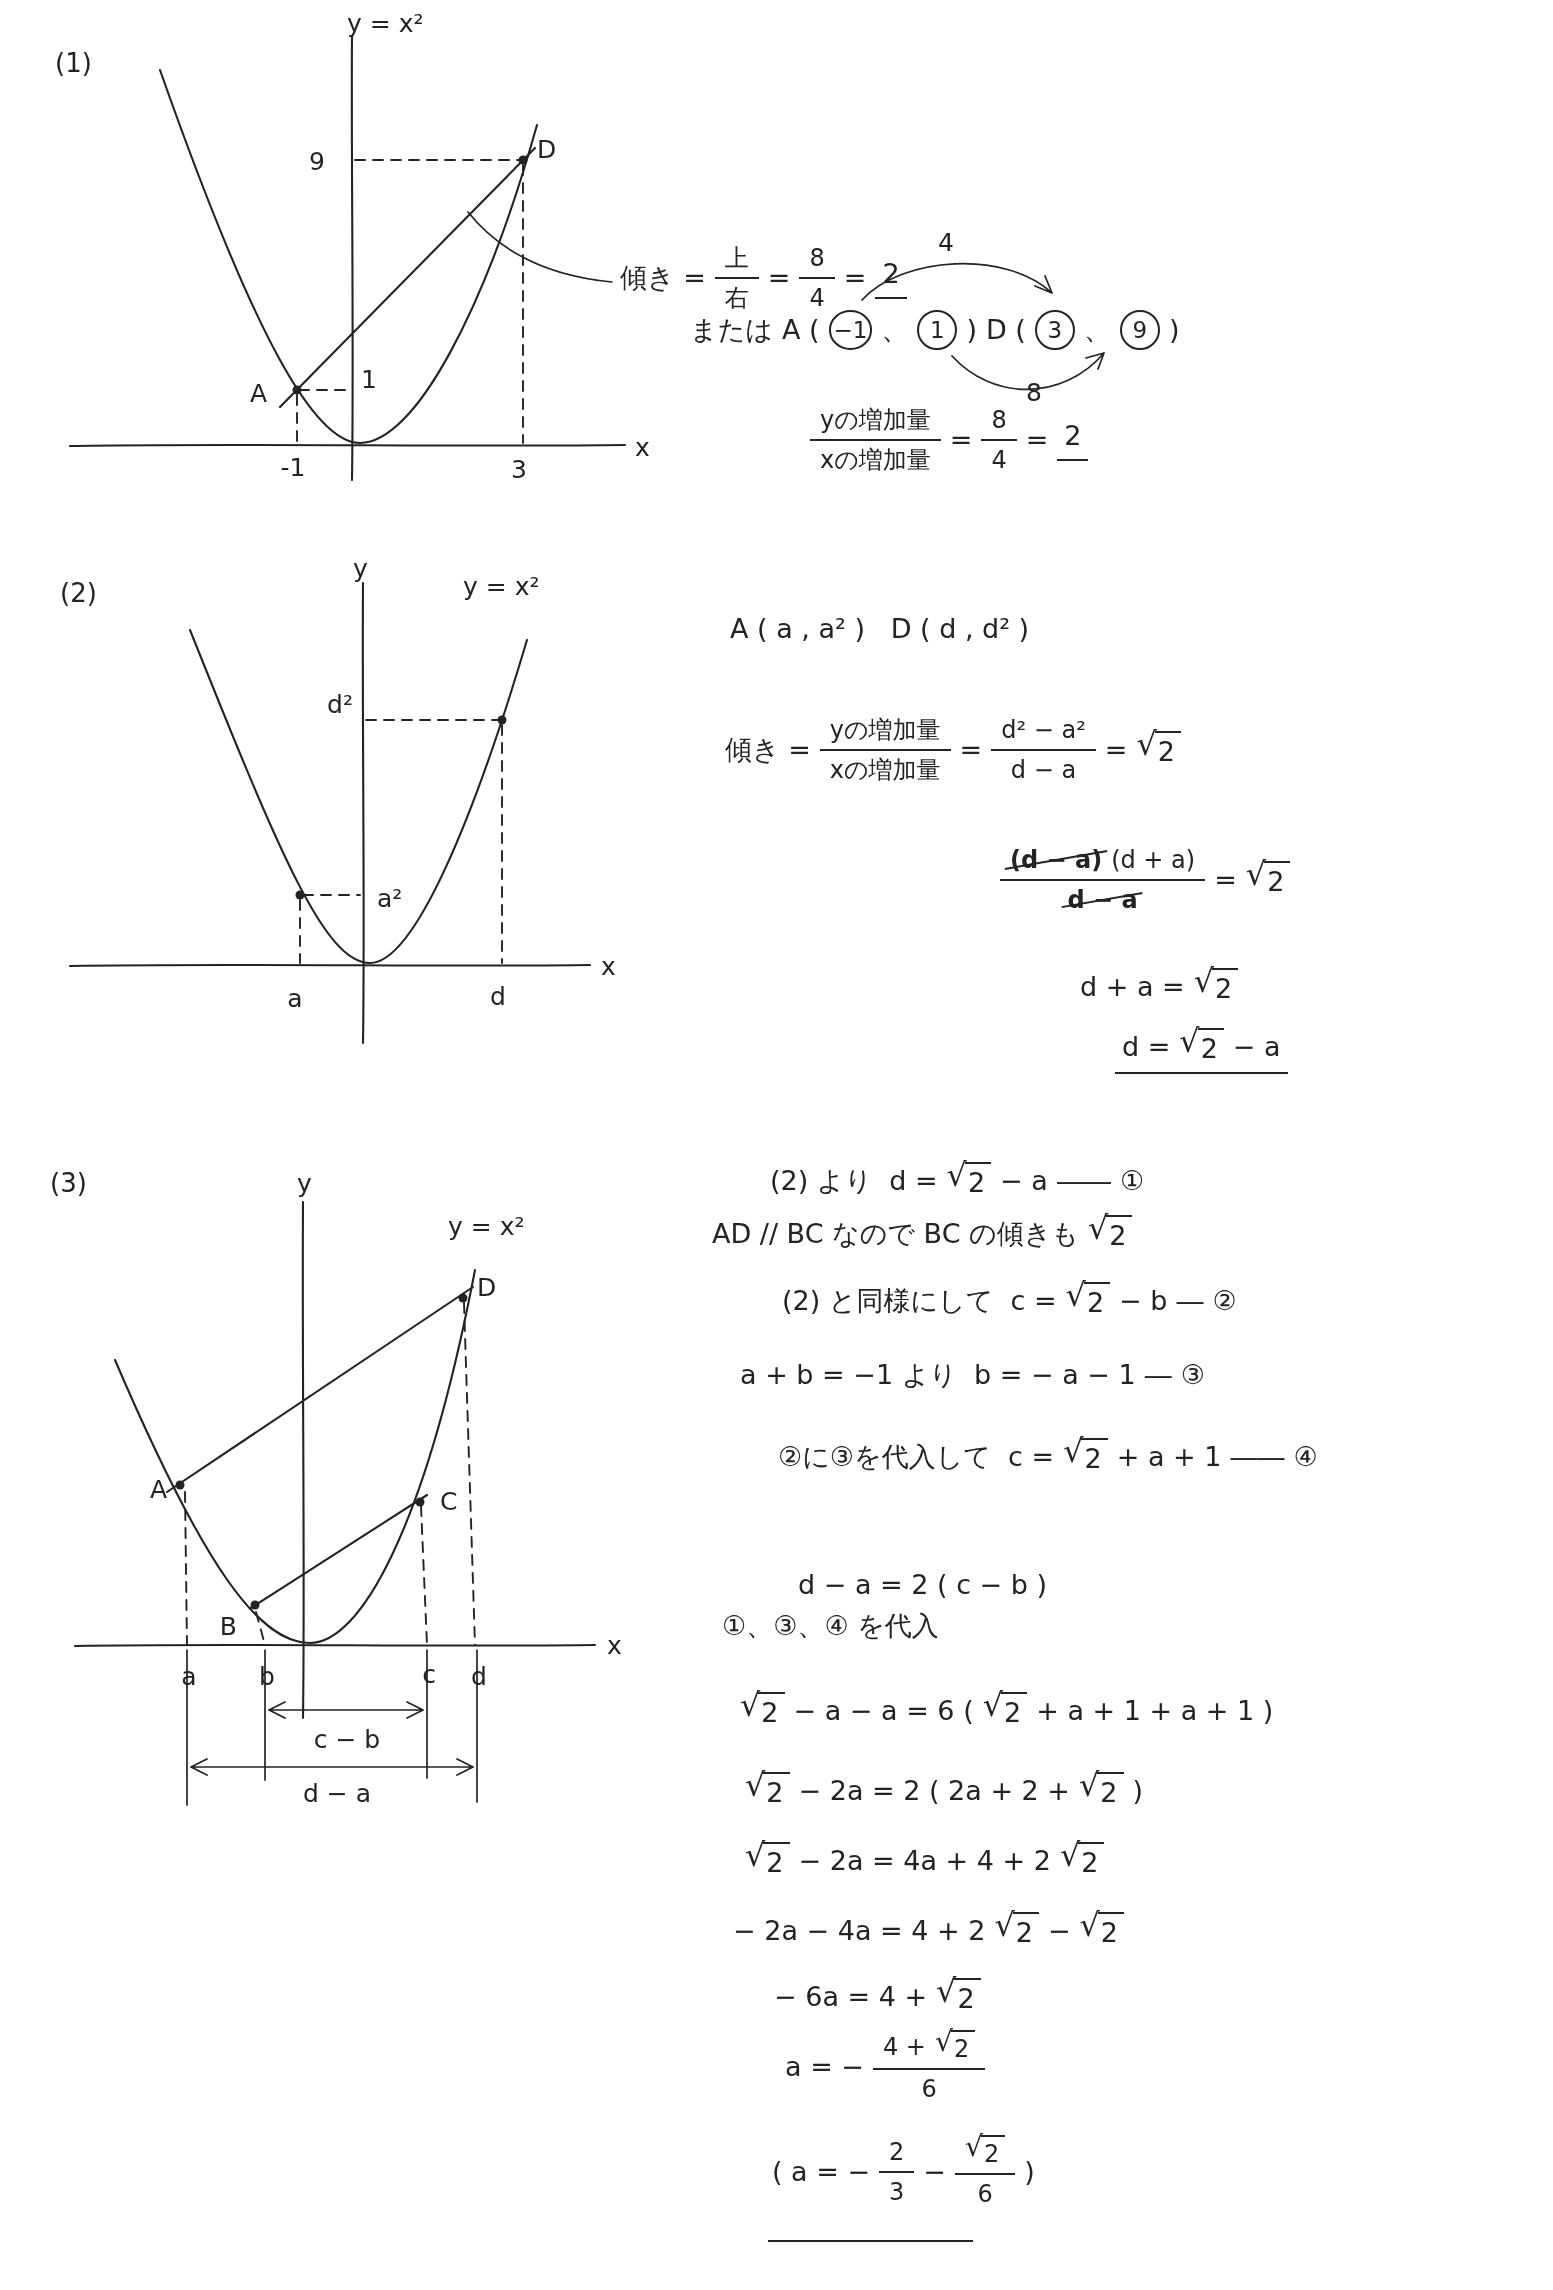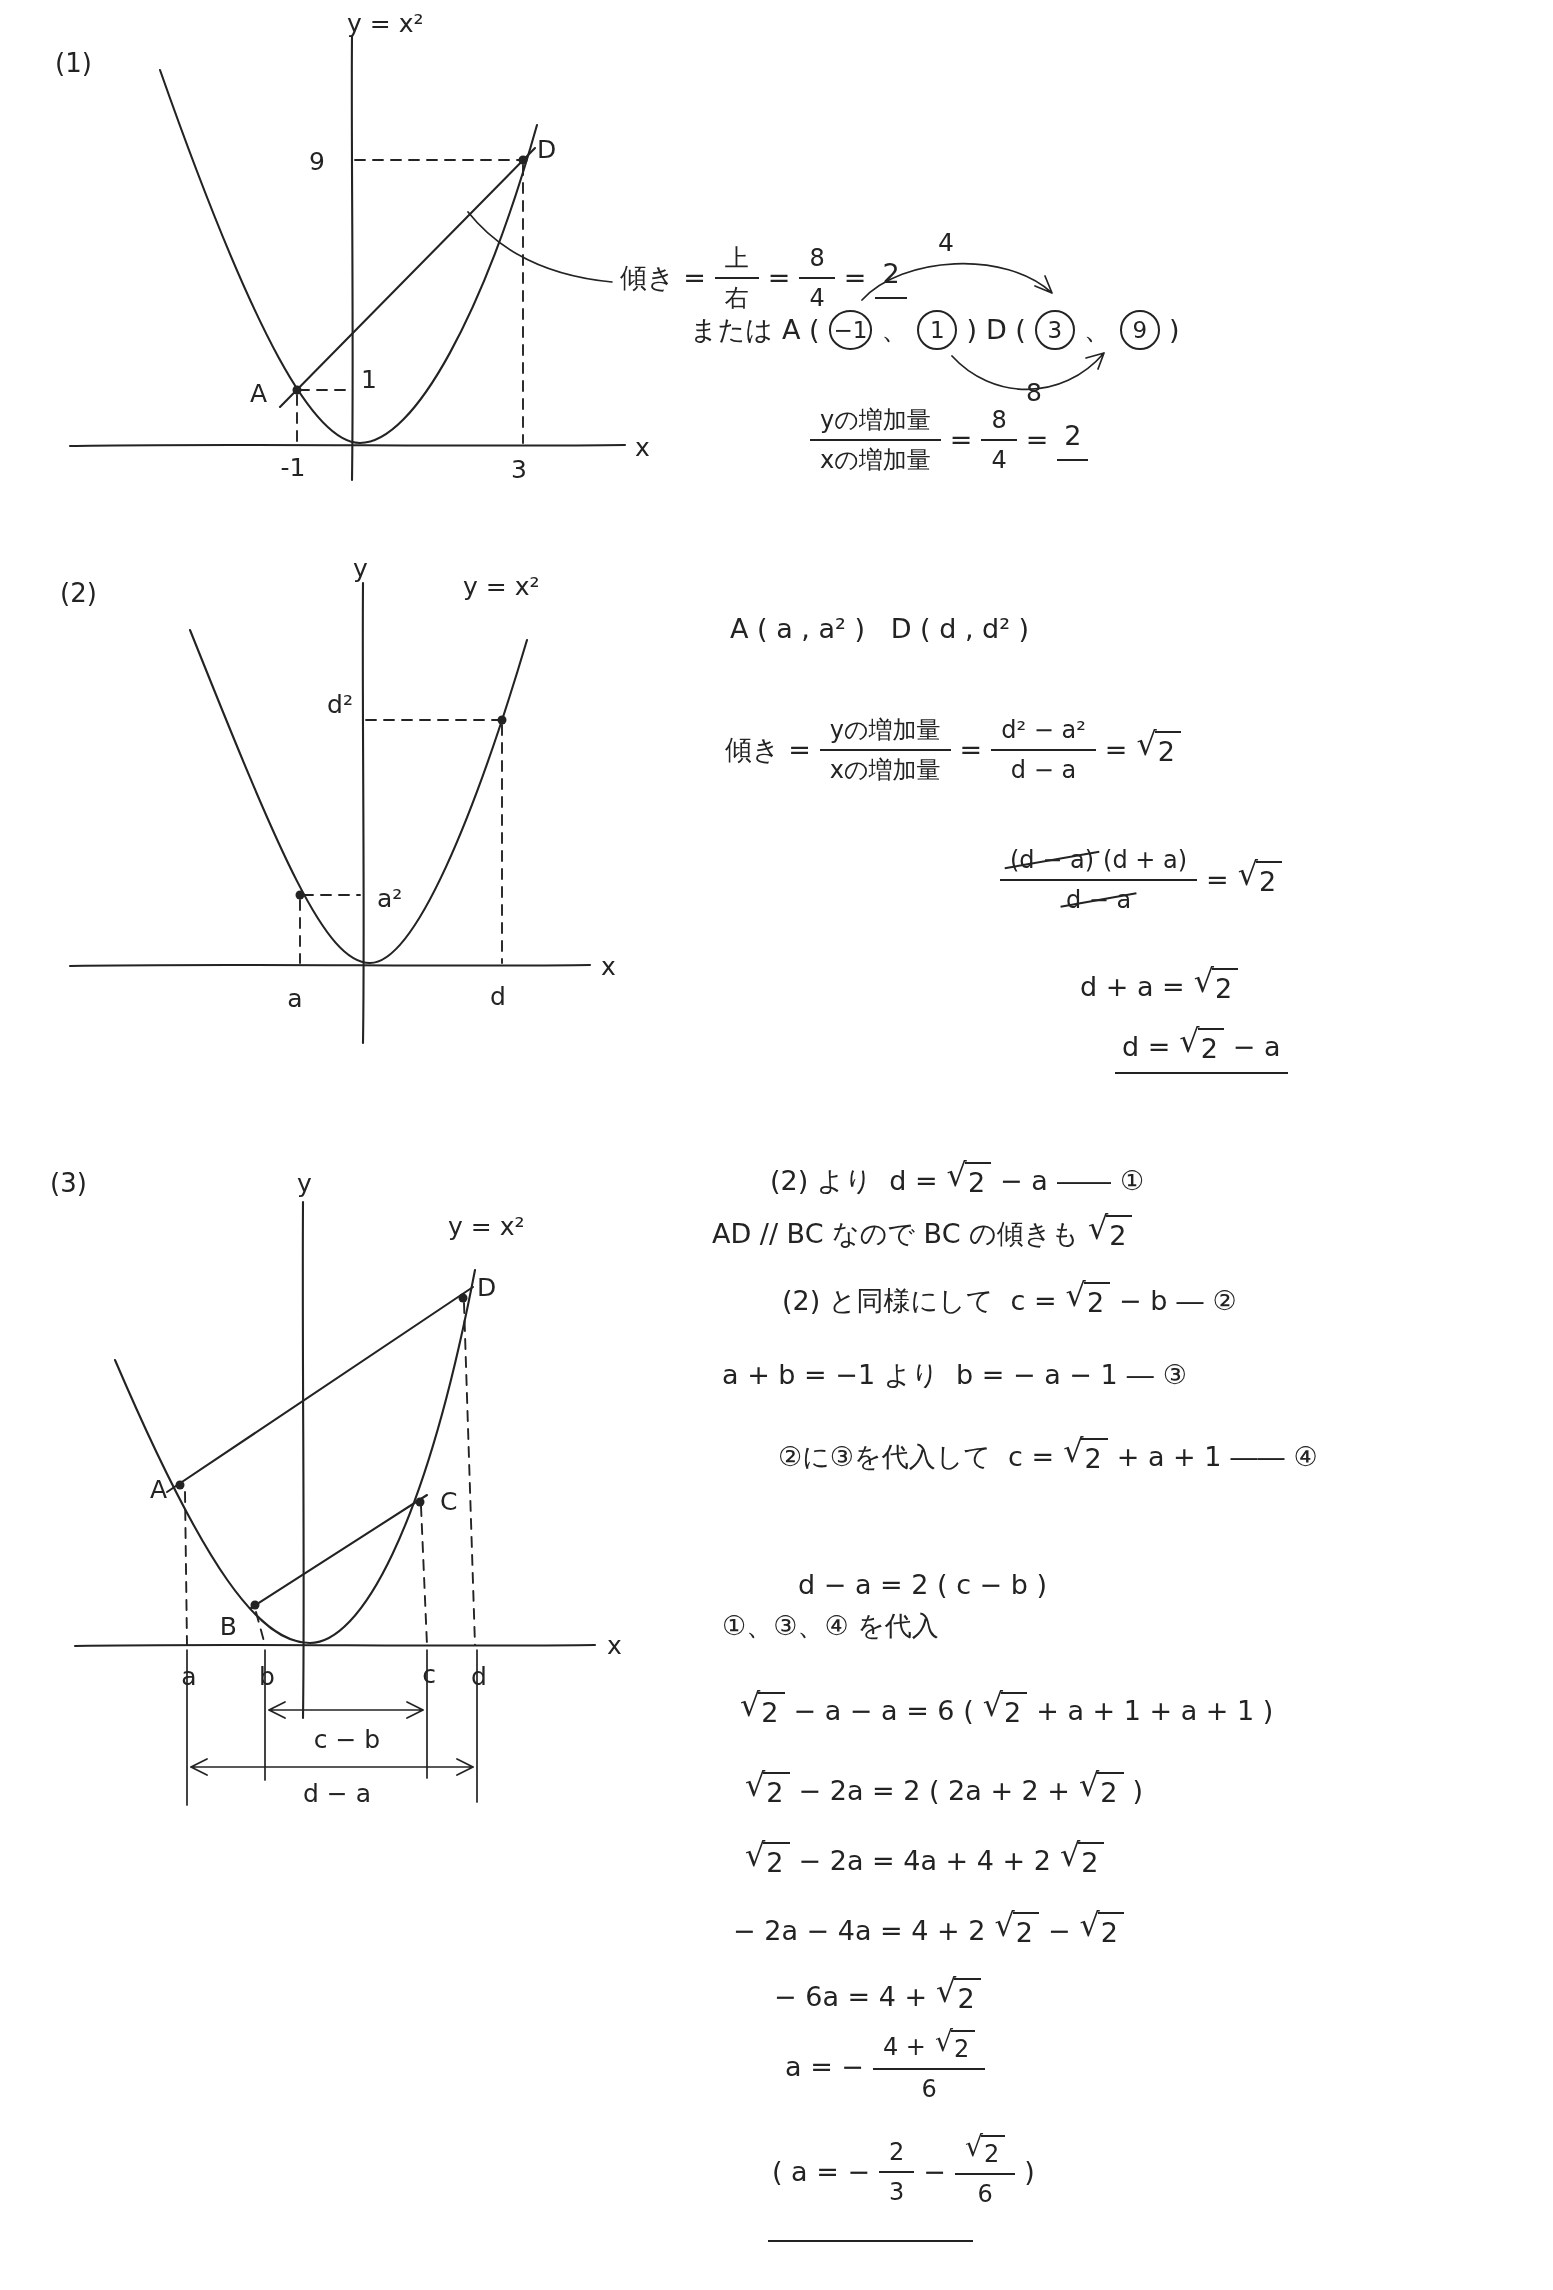--- a/index.html
+++ b/index.html
@@ -11,21 +11,21 @@
   .sg+.sg{margin-left:9px;}
   .frac{display:inline-flex;flex-direction:column;align-items:center;text-align:center;}
   .frac>.fn{display:inline-flex;align-items:center;padding:0 10px 4px;border-bottom:2.4px solid #232323;font-size:24px;}
   .frac>.fd{display:inline-flex;align-items:center;padding-top:4px;font-size:24px;}
   .sqrt{display:inline-flex;align-items:flex-start;}
   .sqrt>.rd{font-size:1.18em;line-height:1;margin-right:-2px;transform:translateY(-2px);}
   .sqrt>.rb{border-top:2.4px solid #232323;padding:2px 6px 0 3px;}
   .circ{display:inline-flex;align-items:center;justify-content:center;min-width:40px;height:40px;
         border:2.2px solid #232323;border-radius:50%;font-size:23px;padding:0 3px;box-sizing:border-box;}
   .ul{display:inline-flex;align-items:center;border-bottom:2.6px solid #232323;padding:0 7px 6px;}
-  .cancel{position:relative;display:inline-block;}
+  .cancel{position:relative;display:inline-block;font-weight:bold;}
   .cancel:after{content:"";position:absolute;left:-6px;right:-6px;top:48%;border-top:2.4px solid #232323;transform:rotate(-10deg);}
   .answer-underline{position:absolute;border-top:2.6px solid #232323;}
   svg{position:absolute;overflow:visible;}
   svg text{font-family:"DejaVu Sans",sans-serif;font-size:25px;fill:#232323;}
   .stroke{stroke:#232323;fill:none;stroke-width:2.1;stroke-linecap:round;}
   .dash{stroke-dasharray:10 8;stroke-width:1.9;}
   .thin{stroke-width:1.7;}
   .dot{fill:#232323;stroke:none;}
 </style>
 </head>
@@ -122,21 +122,21 @@
     <text x="374" y="543" text-anchor="middle">c</text>
     <text x="424" y="545" text-anchor="middle">d</text>
     <text x="292" y="608" text-anchor="middle">c − b</text>
     <text x="282" y="662" text-anchor="middle">d − a</text>
     <text x="552" y="514">x</text>
   </svg>
 
   <div class="eq" style="left:770px;top:1162px"><span class="sg">(2) より  d =</span><span class="sg sqrt"><span class="rd">√</span><span class="rb"><span class="sg">2</span></span></span><span class="sg">− a</span><span class="sg">――</span><span class="sg">①</span></div>
   <div class="eq" style="left:712px;top:1215px"><span class="sg">AD // BC なので BC の傾きも</span><span class="sg sqrt"><span class="rd">√</span><span class="rb"><span class="sg">2</span></span></span></div>
   <div class="eq" style="left:782px;top:1282px"><span class="sg">(2) と同様にして  c =</span><span class="sg sqrt"><span class="rd">√</span><span class="rb"><span class="sg">2</span></span></span><span class="sg">− b</span><span class="sg">―</span><span class="sg">②</span></div>
-  <div class="eq" style="left:722px;top:1358px"><span class="sg">a + b = −1 より  b = − a − 1</span><span class="sg">―</span><span class="sg">③</span></div>
+  <div class="eq" style="left:740px;top:1358px"><span class="sg">a + b = −1 より  b = − a − 1</span><span class="sg">―</span><span class="sg">③</span></div>
   <div class="eq" style="left:778px;top:1438px"><span class="sg">②に③を代入して  c =</span><span class="sg sqrt"><span class="rd">√</span><span class="rb"><span class="sg">2</span></span></span><span class="sg">+ a + 1</span><span class="sg">――</span><span class="sg">④</span></div>
   <div class="eq" style="left:798px;top:1568px"><span class="sg">d − a = 2 ( c − b )</span></div>
   <div class="eq" style="left:722px;top:1609px"><span class="sg">①、③、④ を代入</span></div>
   <div class="eq" style="left:740px;top:1692px"><span class="sg sqrt"><span class="rd">√</span><span class="rb"><span class="sg">2</span></span></span><span class="sg">− a − a = 6 (</span><span class="sg sqrt"><span class="rd">√</span><span class="rb"><span class="sg">2</span></span></span><span class="sg">+ a + 1 + a + 1 )</span></div>
   <div class="eq" style="left:745px;top:1772px"><span class="sg sqrt"><span class="rd">√</span><span class="rb"><span class="sg">2</span></span></span><span class="sg">− 2a = 2 ( 2a + 2 +</span><span class="sg sqrt"><span class="rd">√</span><span class="rb"><span class="sg">2</span></span></span><span class="sg">)</span></div>
   <div class="eq" style="left:745px;top:1842px"><span class="sg sqrt"><span class="rd">√</span><span class="rb"><span class="sg">2</span></span></span><span class="sg">− 2a = 4a + 4 + 2</span><span class="sg sqrt"><span class="rd">√</span><span class="rb"><span class="sg">2</span></span></span></div>
   <div class="eq" style="left:733px;top:1912px"><span class="sg">− 2a − 4a = 4 + 2</span><span class="sg sqrt"><span class="rd">√</span><span class="rb"><span class="sg">2</span></span></span><span class="sg">−</span><span class="sg sqrt"><span class="rd">√</span><span class="rb"><span class="sg">2</span></span></span></div>
   <div class="eq" style="left:774px;top:1978px"><span class="sg">− 6a = 4 +</span><span class="sg sqrt"><span class="rd">√</span><span class="rb"><span class="sg">2</span></span></span></div>
   <div class="eq" style="left:785px;top:2030px"><span class="sg">a = −</span><span class="sg frac"><span class="fn"><span class="sg" style="display: inline-flex; align-items: center;"><span class="sg">4 +</span><span class="sg sqrt"><span class="rd">√</span><span class="rb"><span class="sg">2</span></span></span></span></span><span class="fd"><span class="sg">6</span></span></span></div>
   <div class="eq" style="left:772px;top:2135px"><span class="sg">( a = −</span><span class="sg frac"><span class="fn"><span class="sg">2</span></span><span class="fd"><span class="sg">3</span></span></span><span class="sg">−</span><span class="sg frac"><span class="fn"><span class="sg" style="display: inline-flex; align-items: center;"><span class="sg sqrt"><span class="rd">√</span><span class="rb"><span class="sg">2</span></span></span></span></span><span class="fd"><span class="sg">6</span></span></span><span class="sg">)</span></div>

